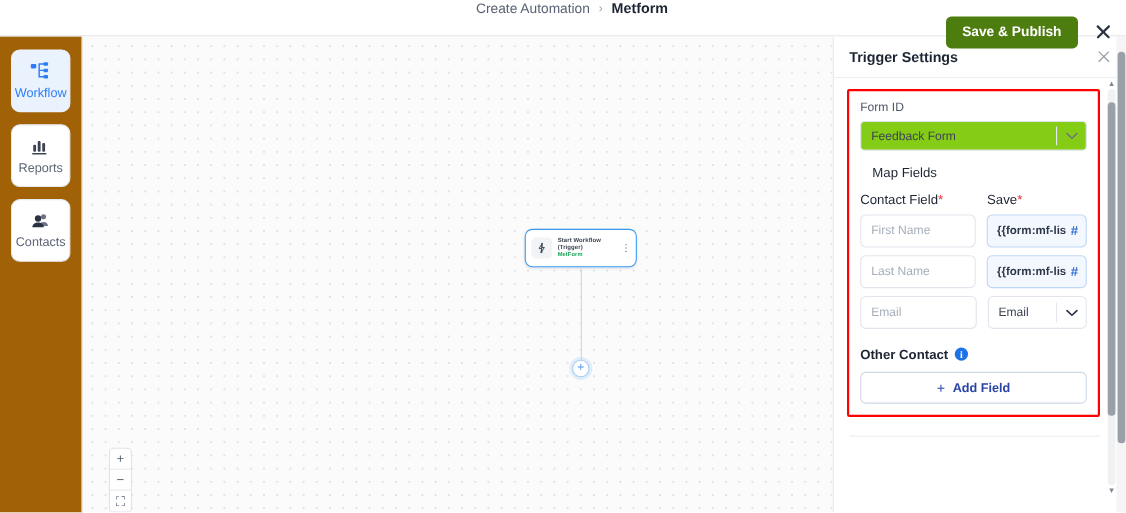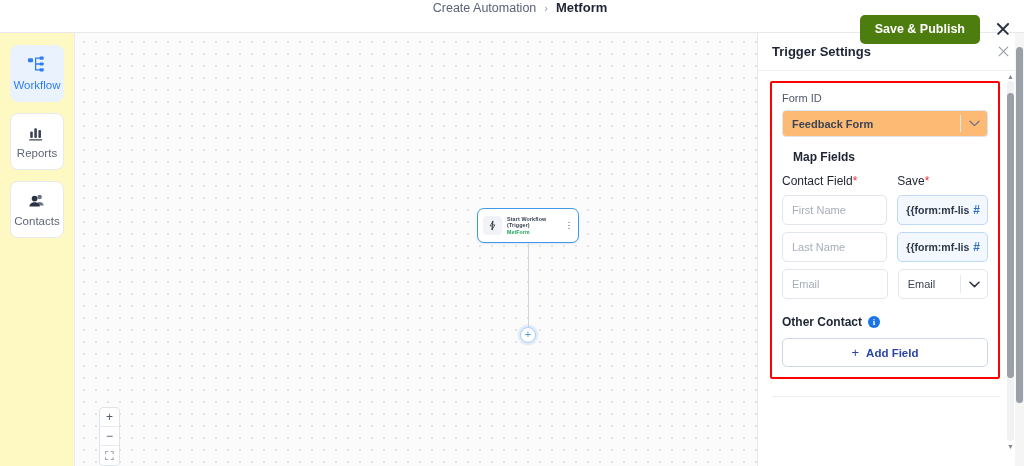--- a/index.html
+++ b/index.html
@@ -36,21 +36,21 @@
   .close-x::before, .close-x::after {
     content:""; position:absolute; left:1px; top:8px; width:16px; height:1.6px;
     background:#2b3243; border-radius:1px;
   }
   .close-x::before { transform:rotate(45deg); }
   .close-x::after { transform:rotate(-45deg); }
 
   
   .rail {
     position:absolute; left:0; top:33px; width:75px; height:433px;
-    background:#fef9c3; border-right:1px solid #e9ebef; padding-top:12px;
+    background:#a16207; border-right:1px solid #e9ebef; padding-top:12px;
     display:flex; flex-direction:column; align-items:center; gap:11px;
   }
   .rail-item {
     width:54px; height:57px; border-radius:8px; background:#fff;
     border:1px solid #e6e9ef;
     display:flex; flex-direction:column; align-items:center; justify-content:center;
     gap:6px; cursor:pointer;
   }
   .rail-item.active { background:#eaf2fe; border-color:#eaf2fe; }
   .rail-label { font-size:11.5px; color:#5d6677; line-height:1; }
@@ -129,29 +129,29 @@
 
   .panel-body { position:relative; padding:10px 12px 0 12px; }
 
   .hl {
     border:2.4px solid #ff0000; border-radius:2px; padding:9px 10px 10px 10px;
     position:relative; margin-right:12px;
   }
 
   .lbl-sm { font-size:11px; color:#4e5769; margin-bottom:6px; }
   .select {
-    height:27px; border:1px solid #dfe3ea; border-radius:4px; background:#fdba74;
-    display:flex; align-items:center; padding:0 0 0 9px; cursor:pointer;font-weight:bold;
+    height:27px; border:1px solid #dfe3ea; border-radius:4px; background:#84cc16;
+    display:flex; align-items:center; padding:0 0 0 9px; cursor:pointer;
   }
   .select span { font-size:11px; color:#3c4454; }
   .select .div { margin-left:auto; width:1px; height:17px; background:#e5e8ee; }
   .caret { width:26px; display:flex; align-items:center; justify-content:center; }
   .caret svg { display:block; }
 
-  .sec-title { font-size:12px; font-weight:700; color:#1d2433; margin:13px 0 10px;padding-left:11px; }
+  .sec-title { font-size:12px; font-weight:400; color:#1d2433; margin:13px 0 10px;padding-left:11px; }
   .cols { display:flex; gap:10px; }
   .col-a { width:115px; }
   .col-b { width:99px; }
   .col-h { font-size:12px; font-weight:400; color:#1d2433; margin-bottom:7px; }
   .req { color:#f03030; }
 
   .row { display:flex; gap:10px; margin-bottom:7px; }
   .inp {
     height:30px; border:1px solid #e1e5ec; border-radius:5px; background:#fff;
     display:flex; align-items:center; padding:0 9px; font-size:11px; color:#a7aebb;

